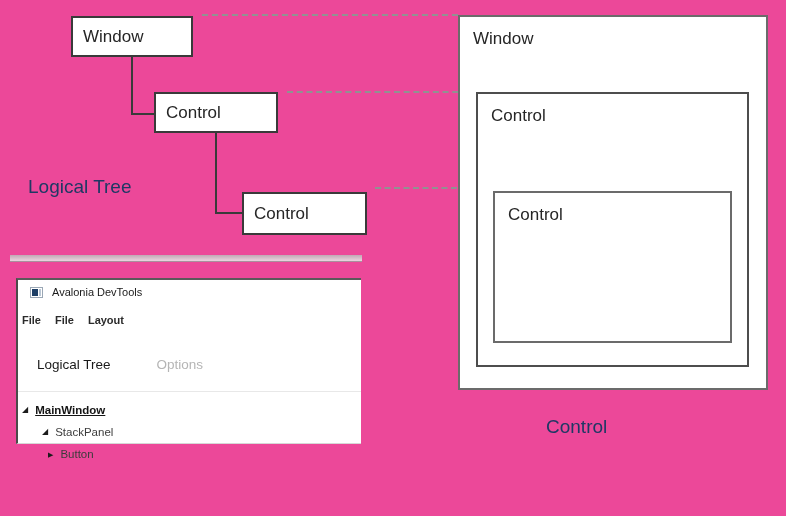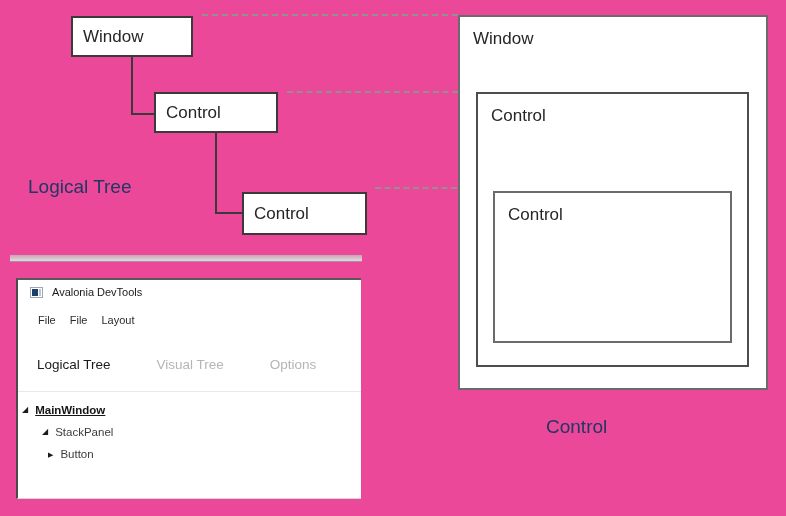--- a/index.html
+++ b/index.html
@@ -21,31 +21,31 @@
     font-size:17px;color:#262626;
   }
   .layout-box .lbl{position:absolute;top:12px;left:13px;}
   
   .shot-strip{
     position:absolute;left:10px;top:255px;width:352px;height:6px;
     background:linear-gradient(to bottom,#b9b9b9,#ececec);
     border-bottom:1px solid #9e9e9e;opacity:.85;
   }
   .devtools{
-    position:absolute;left:16px;top:278px;width:345px;height:221px;
+    position:absolute;left:16px;top:278px;width:345px;height:166px;
     box-sizing:border-box;background:#fff;
     border-left:2px solid #4a4a4a;border-top:2px solid #5a5a5a;border-bottom:1px solid #d7d7d7;
   }
   .dt-row{position:absolute;display:flex;align-items:center;white-space:nowrap;}
   .dt-title{left:12px;top:6px;gap:9px;font-size:11px;color:#1a1a1a;}
   .app-icon{width:13px;height:11px;box-sizing:border-box;border:1px solid #9aa7b5;background:#fff;
     display:flex;align-items:stretch;padding:1px;gap:1px;}
   .app-icon .ic-l{flex:0 0 6px;background:#1e3f66;}
   .app-icon .ic-r{flex:1;background:#b9c6d4;}
-  .dt-menu{left:20px;top:34px;gap:14px;font-size:11px;color:#2b2b2b;}
+  .dt-menu{left:4px;top:34px;gap:14px;font-size:11px;color:#2b2b2b;font-weight:bold;}
   .dt-menu span{cursor:default;}
   .dt-tabs{left:19px;top:77px;gap:0;font-size:13.5px;}
   .dt-tab{padding-right:46px;}
   .dt-tab.active{color:#1a1a1a;}
   .dt-tab.inactive{color:#b5b5b5;}
   .dt-sep{position:absolute;left:0;top:111px;width:343px;height:1px;background:#e8e8e8;}
   .tree-row{position:absolute;display:flex;align-items:center;font-size:11.5px;color:#3c3c3c;}
   .tree-row .tw{font-weight:bold;color:#141414;text-decoration:underline;}
   .glyph{font-size:8px;color:#1c1c1c;line-height:1;margin-right:7px;}
   .glyph.collapsed{font-size:7px;}
@@ -98,21 +98,20 @@
     </div>
 
     <div class="dt-row dt-menu">
       <span>File</span>
       <span>File</span>
       <span>Layout</span>
     </div>
 
     <div class="dt-row dt-tabs">
       <span class="dt-tab active">Logical Tree</span>
-      <span class="dt-tab inactive">Visual Tree</span>
       <span class="dt-tab inactive">Options</span>
     </div>
     <div class="dt-sep"></div>
 
     <div class="tree-row" style="left:4px;top:124px;">
       <span class="glyph">◢</span>
       <span class="tw">MainWindow</span>
     </div>
     <div class="tree-row" style="left:24px;top:146px;">
       <span class="glyph">◢</span>

